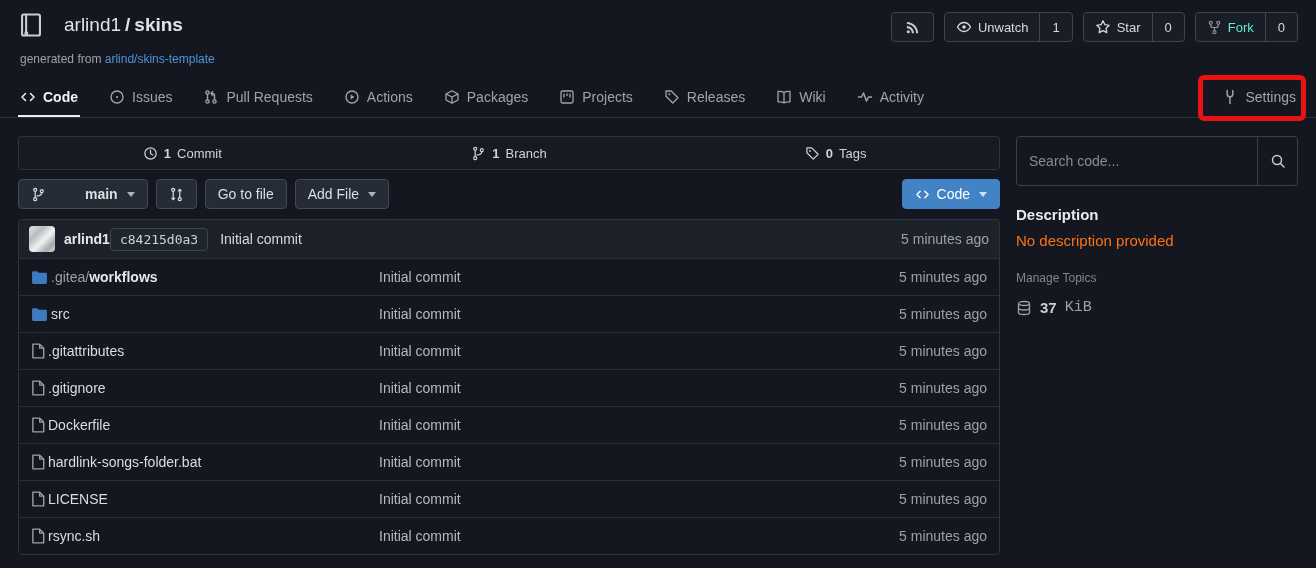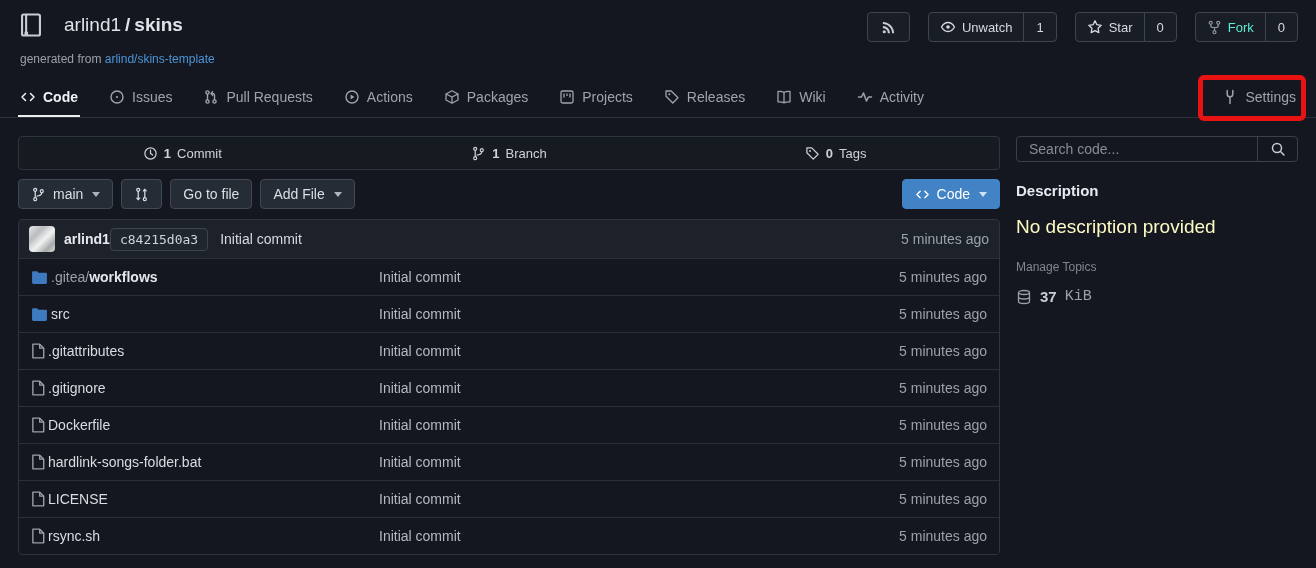--- a/index.html
+++ b/index.html
@@ -21,21 +21,21 @@
   .repo-title .t .owner { font-weight:400; }
   .repo-title .t .slash { font-weight:700; margin:0 4px; }
   .repo-title .t .repo { font-weight:700; }
   .gen-from { margin:10px 0 0 2px; font-size:12px; color:#9aa1aa; }
   .gen-from a { color:#4d94d6; text-decoration:none; }
 
   .header-actions { margin-left:auto; display:flex; gap:10px; }
   .hbtn {
     display:flex; align-items:stretch; height:30px;
     background:#191d25; border:1px solid #3e454f; border-radius:4px;
-    color:#d6dae0; font-size:13px; overflow:hidden; cursor:pointer;margin-left:8px;
+    color:#d6dae0; font-size:13px; overflow:hidden; cursor:pointer;
   }
   .hbtn .seg { display:flex; align-items:center; gap:6px; padding:0 11px; }
   .hbtn .cnt { border-left:1px solid #3e454f; padding:0 12px; display:flex; align-items:center; }
   .hbtn.icon-only .seg { padding:0 13px; }
   .hbtn .dim { color:#5eead4; }
 
   
   .nav {
     margin-top:12px; padding:0 18px; display:flex; align-items:flex-end;
     border-bottom:1px solid #2c323a; height:40px; gap:27px;
@@ -69,21 +69,21 @@
   }
   .summary .cell b { font-weight:700; }
 
   
   .toolbar { display:flex; margin-top:9px; gap:8px; align-items:center; }
   .btn {
     display:inline-flex; align-items:center; gap:7px; height:30px; padding:0 12px;
     background:#262c36; border:1px solid #414955; border-radius:4px;
     color:#dbdee3; font-size:14px; cursor:pointer; white-space:nowrap;
   }
-  .btn .b { font-weight:400; }
+  .btn .b { font-weight:700;margin-left:32px; }
   .btn-blue {
     margin-left:auto; background:#4183c4; border:1px solid #4183c4; color:#fff;
   }
   .caret { width:0; height:0; border-left:4px solid transparent; border-right:4px solid transparent; border-top:5px solid #aeb4bc; margin-left:2px; }
   .btn-blue .caret { border-top-color:#cfe3f5; }
 
   
   .file-table { margin-top:10px; border:1px solid #2f353e; border-radius:4px; overflow:hidden; }
   .commit-row {
     display:flex; align-items:center; height:38px; padding:0 10px;
@@ -108,34 +108,34 @@
   }
   .fcell-name { flex:0 0 360px; display:flex; align-items:center; gap:3px; padding-left:12px; overflow:hidden; }
   .fcell-name .nm { color:#d9dde2; cursor:pointer; white-space:nowrap; }
   .path-prefix { color:#9aa1a9; }
   .path-last { color:#e3e7eb; font-weight:700; }
   .fcell-msg { flex:1 1 auto; color:#b4bac2; cursor:pointer; }
   .fcell-time { flex:0 0 auto; padding-right:12px; color:#9aa1aa; }
 
   
   .searchbox {
-    display:flex; height:26px; border:1px solid #3a414b; border-radius:4px; background:#14171f;
+    display:flex; height:50px; border:1px solid #3a414b; border-radius:4px; background:#14171f;
     overflow:hidden;
   }
   .searchbox input {
     flex:1; background:transparent; border:none; outline:none; color:#d1d5da;
     padding:0 12px; font-size:14px; font-family:"Liberation Sans", sans-serif;
   }
   .searchbox input::placeholder { color:#868d96; }
   .search-btn {
     width:40px; border-left:1px solid #3a414b; display:flex; align-items:center; justify-content:center;
     cursor:pointer;
   }
   .sb-title { margin-top:20px; font-size:15px; font-weight:700; color:#e6e9ed; }
-  .sb-desc { margin-top:17px; font-size:19px; color:#fef9c3; }
+  .sb-desc { margin-top:9px; font-size:15px; color:#f97316; }
   .sb-topics { margin-top:22px; font-size:12px; color:#81878f; cursor:pointer; }
   .sb-size { margin-top:14px; display:flex; align-items:center; gap:8px; font-size:15px; }
   .sb-size .v { color:#c8cdd3; font-weight:700; }
   .sb-size .u { color:#9aa1aa;font-family:Liberation Mono, monospace; }
 </style>
 </head>
 <body>
 
 <div class="header">
   <div class="title-row">

